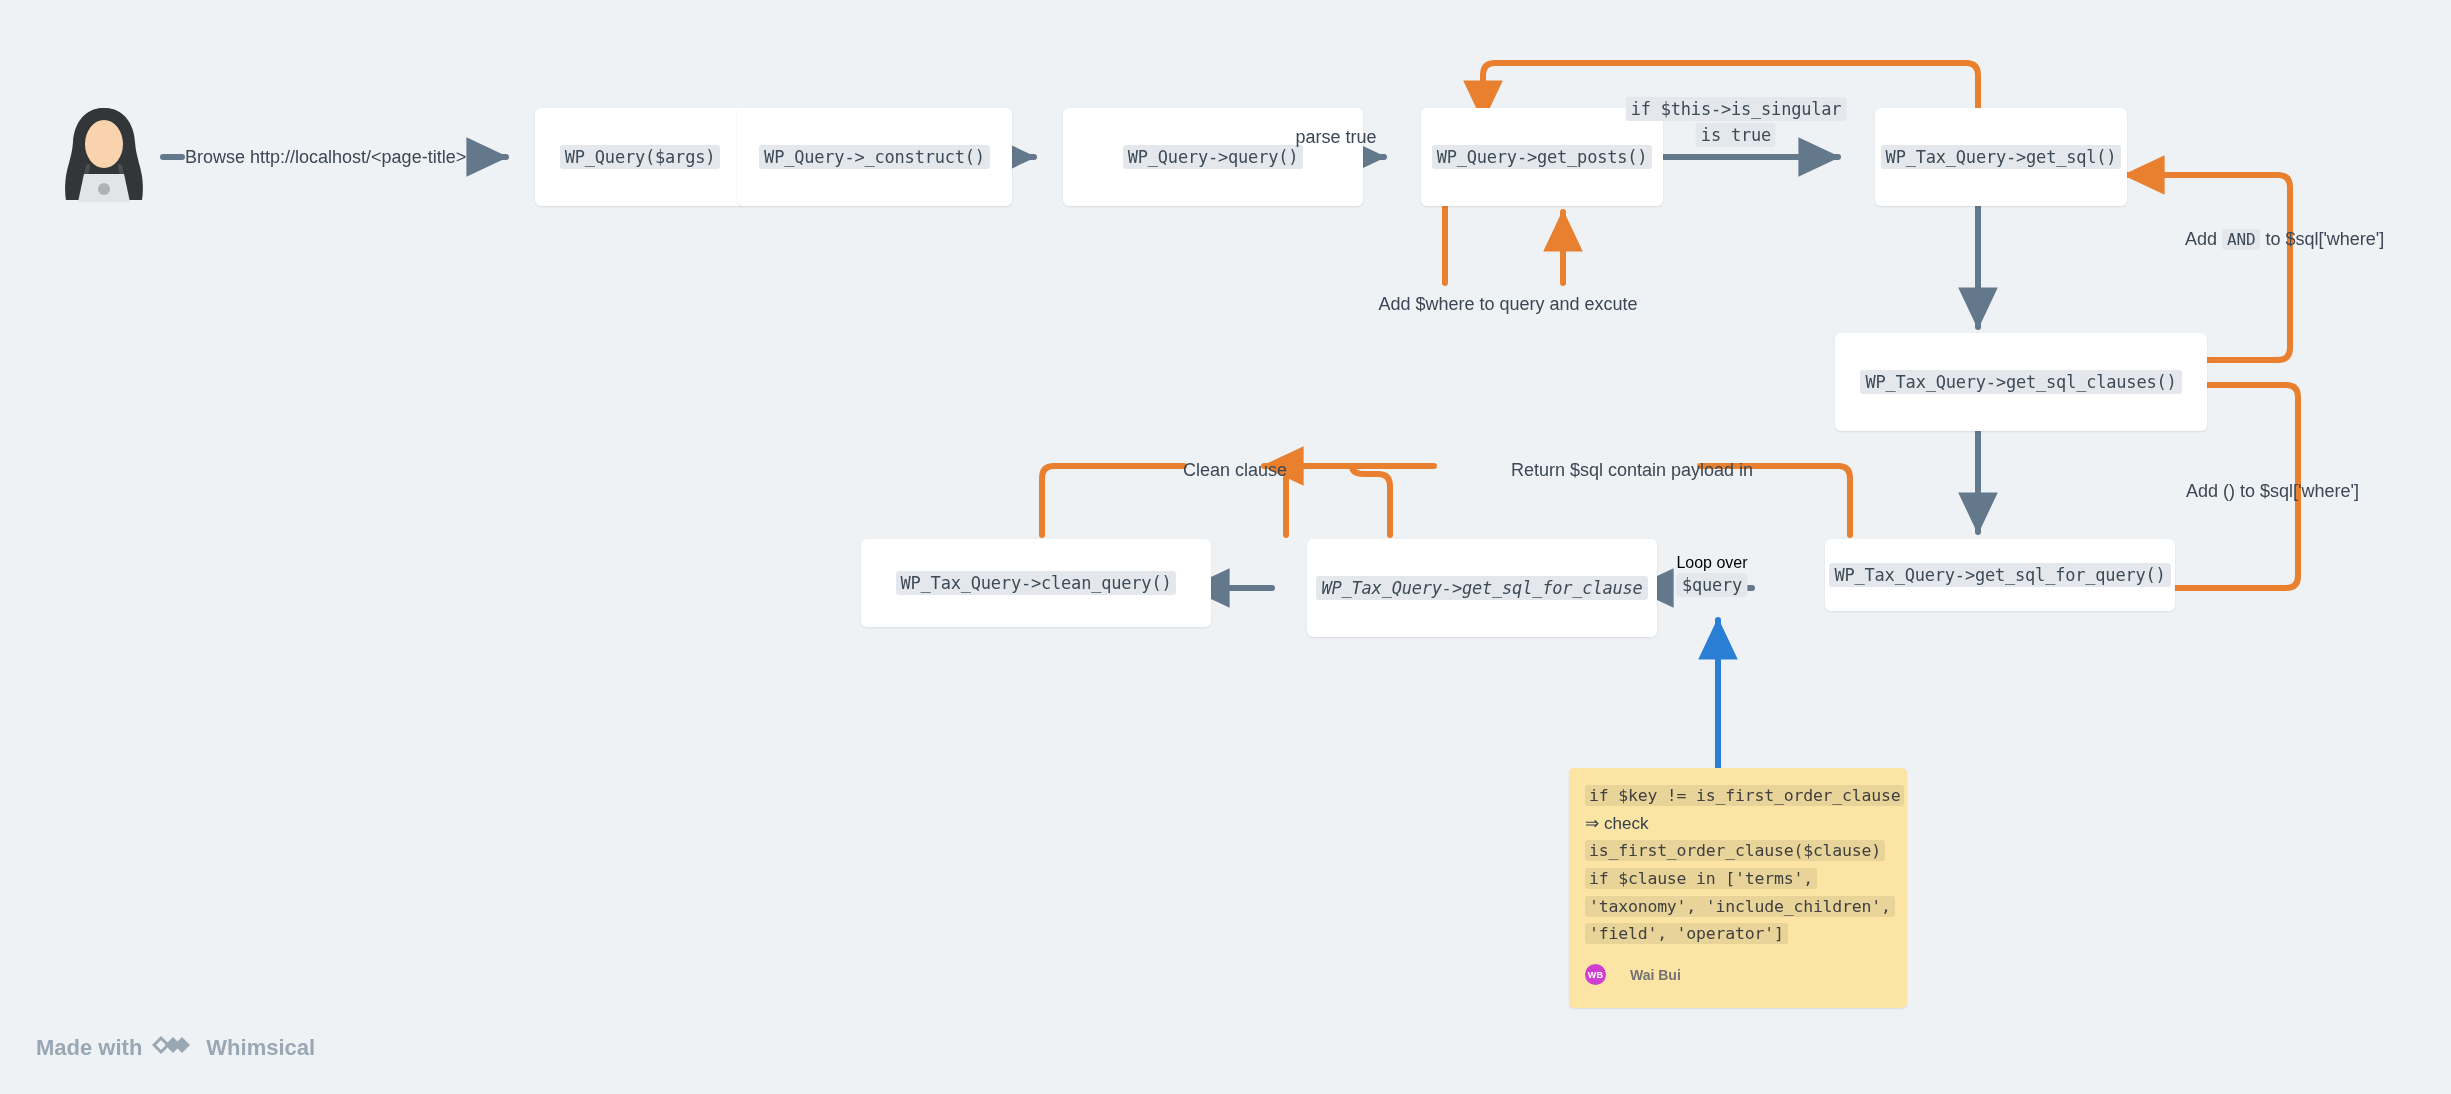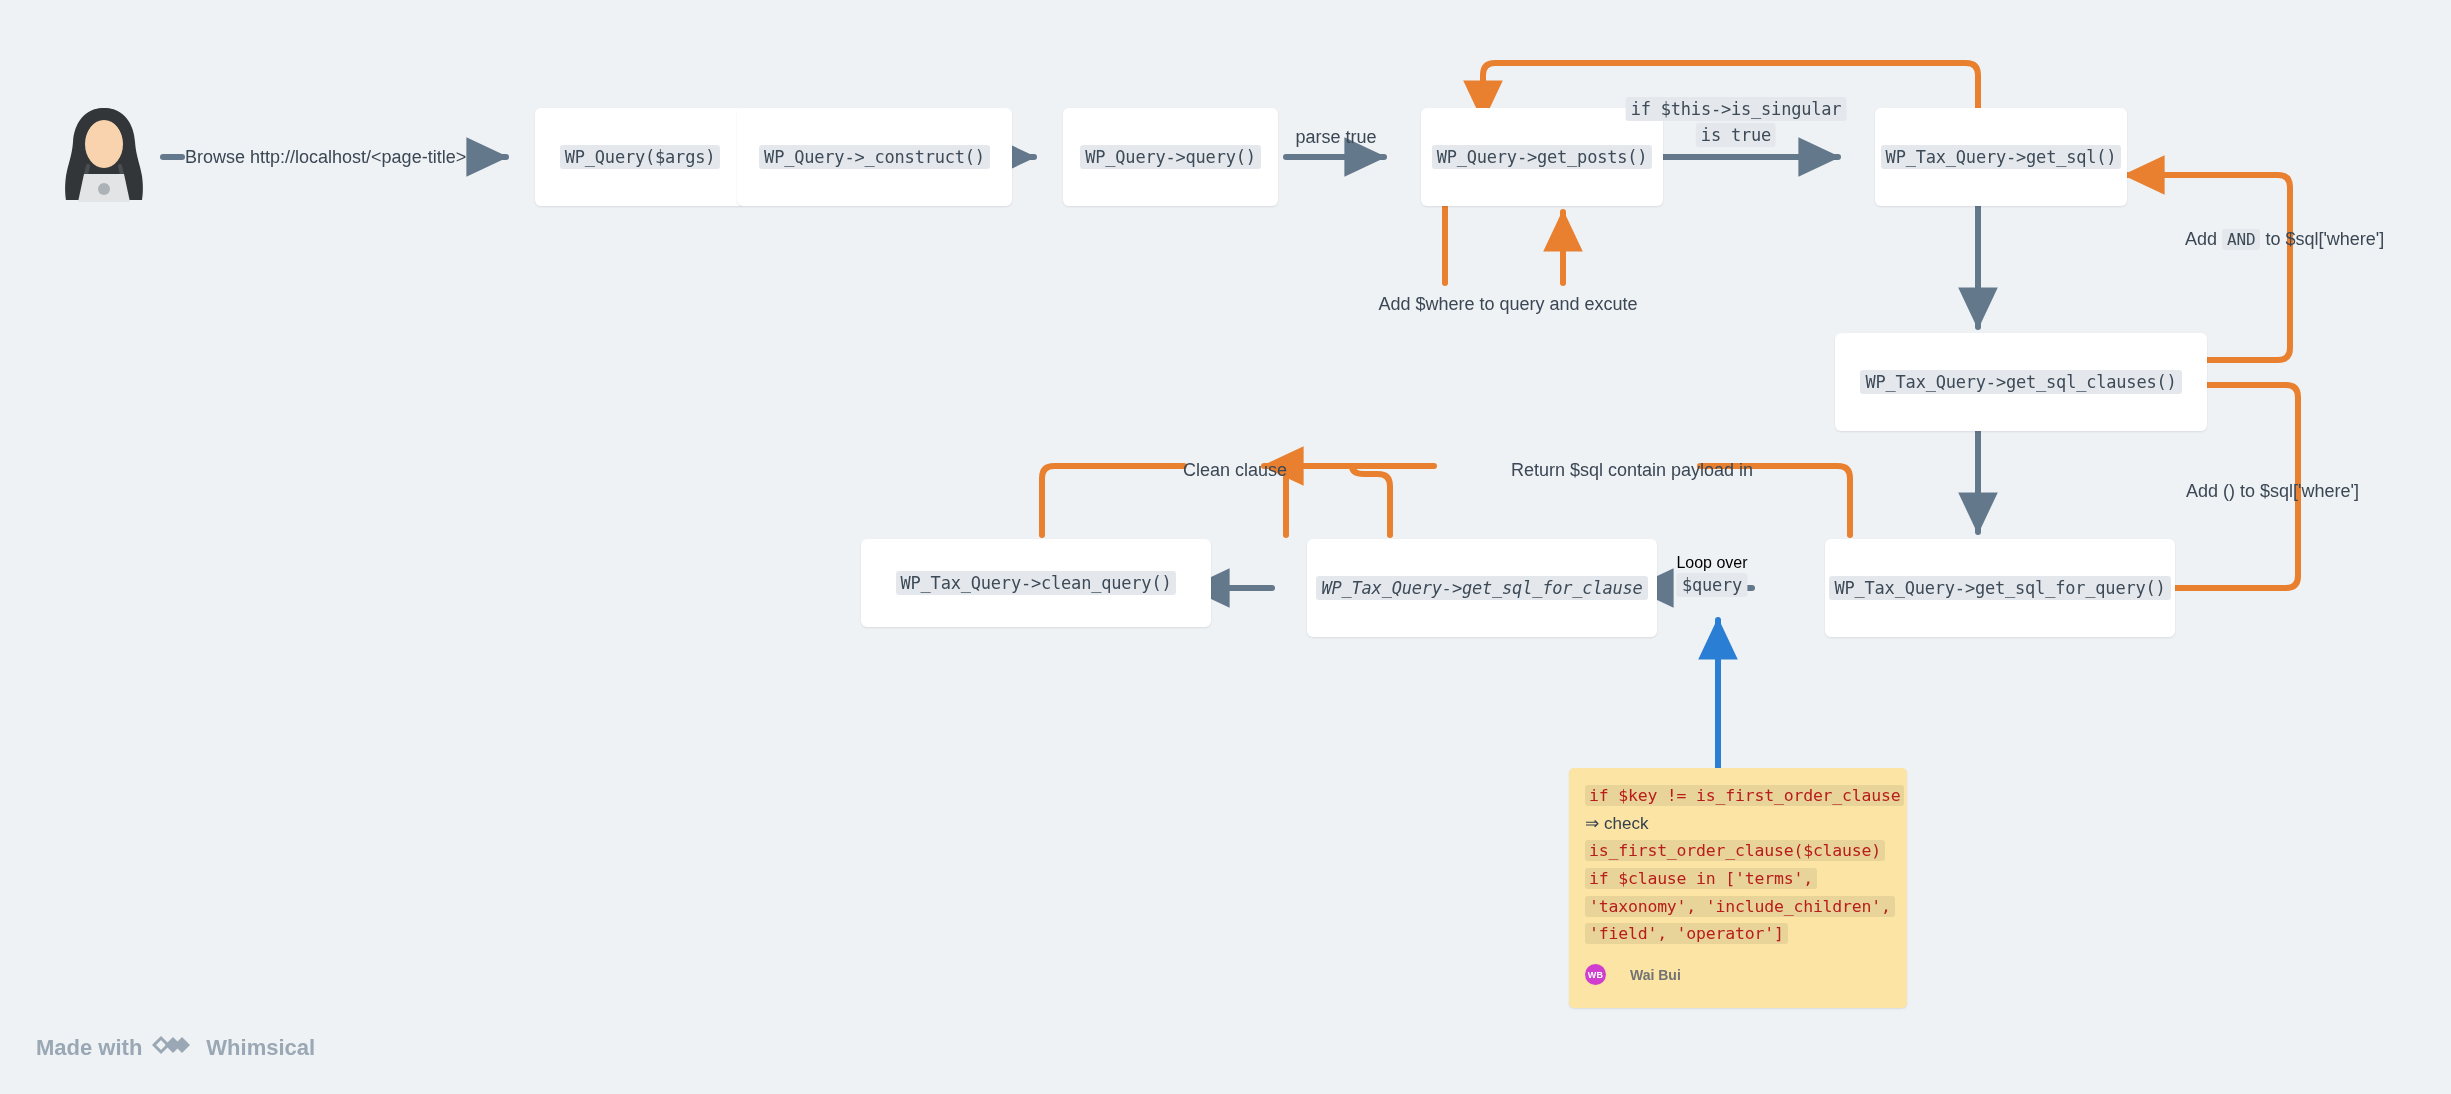--- a/index.html
+++ b/index.html
@@ -53,21 +53,21 @@
     border-radius:5px;
     box-shadow:0 1px 2px rgba(16,24,40,.10);
     padding:14px 16px 12px 16px;
     box-sizing:border-box;
   }
   .sticky .line{
     font-size:17px;color:#33404d;line-height:1.62;
     font-family:"Liberation Sans",sans-serif;
   }
   .sticky .code{
-    background:#e8d498;color:#b91c1c;font-size:16.5px;
+    background:#e8d498;color:#404040;font-size:16.5px;
     padding:1px 4px;
     text-align:center;
   }
   .sticky-author{
     display:flex;align-items:center;gap:24px;margin-top:16px;
   }
   .avatar-badge{
     width:21px;height:21px;border-radius:50%;
     background:#cf3ecf;
     display:flex;align-items:center;justify-content:center;
@@ -167,37 +167,37 @@
   </div>
 
   <div class="node" style="left:506px;top:108px;width:210px;height:98px;">
     <span class="code">WP_Query($args)</span>
   </div>
 
   <div class="node" style="left:708px;top:108px;width:275px;height:98px;">
     <span class="code">WP_Query-&gt;_construct()</span>
   </div>
 
-  <div class="node" style="left:1034px;top:108px;width:215px;height:98px;">
+  <div class="node" style="left:1034px;top:108px;width:300px;height:98px;">
     <span class="code">WP_Query-&gt;query()</span>
   </div>
 
   <div class="node" style="left:1392px;top:108px;width:242px;height:98px;">
     <span class="code">WP_Query-&gt;get_posts()</span>
   </div>
 
   <div class="node" style="left:1846px;top:108px;width:252px;height:98px;">
     <span class="code">WP_Tax_Query-&gt;get_sql()</span>
   </div>
 
   <div class="node" style="left:1806px;top:333px;width:372px;height:98px;">
     <span class="code">WP_Tax_Query-&gt;get_sql_clauses()</span>
   </div>
 
-  <div class="node" style="left:1796px;top:539px;width:350px;height:98px;">
+  <div class="node" style="left:1796px;top:539px;width:350px;height:72px;">
     <span class="code">WP_Tax_Query-&gt;get_sql_for_query()</span>
   </div>
 
   <div class="node" style="left:1278px;top:539px;width:350px;height:98px;font-style:italic;">
     <span class="code">WP_Tax_Query-&gt;get_sql_for_clause</span>
   </div>
 
   <div class="node" style="left:832px;top:539px;width:350px;height:88px;">
     <span class="code">WP_Tax_Query-&gt;clean_query()</span>
   </div>

